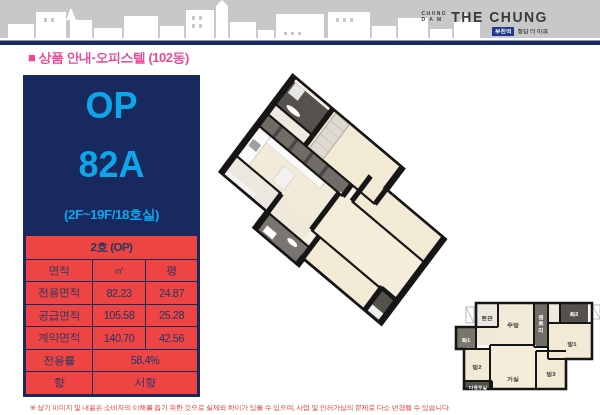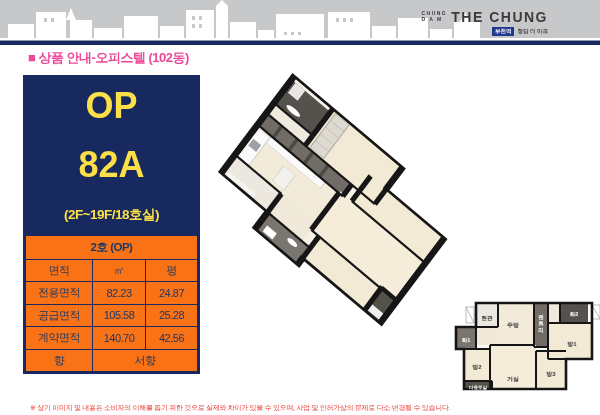--- a/index.html
+++ b/index.html
@@ -23,28 +23,28 @@
   .logo-badge{ background:#233a8c; color:#fff; font-size:5.5px; font-weight:bold; padding:1px 3px; }
   .logo-sub{ font-size:5.5px; font-weight:bold; color:#4a4a4c; }
   
   .section-title{
     position:absolute; left:28px; top:49px; font-size:13px; font-weight:bold; color:#ec4899;
     letter-spacing:-0.5px;
   }
   
   .left-panel{ position:absolute; left:23px; top:75px; width:177px; }
   .unit-box{
-    background:#17295e; color:#fde047; text-align:center; height:158px;
+    background:#17295e; color:#0ea5e9; text-align:center; height:158px;
     border:3px solid #17295e; display:flex; flex-direction:column; justify-content:center;
   }
   .unit-type{ font-size:36px; font-weight:bold; line-height:1.2; }
   .unit-name{ font-size:36px; font-weight:bold; line-height:1.2; margin-top:15px; }
   .unit-floors{ font-size:13.5px; font-weight:bold; margin-top:20px; letter-spacing:-0.5px; }
   
-  .area-table{ border:3px solid #17295e; background:#f97316; color:#1f3864; }
+  .area-table{ border:3px solid #17295e; background:#ef4444; color:#1f3864; }
   .t-row{ display:grid; grid-template-columns:66px 53px 52px; }
   .t-row.span .t-cell.value{ grid-column:2 / span 2; }
   .t-cell{
     height:22.5px; display:flex; align-items:center; justify-content:center;
     font-size:11px; border-top:1px solid #17295e; border-left:1px solid #17295e;
     letter-spacing:-0.5px; white-space:nowrap;
   }
   .t-cell:first-child{ border-left:none; }
   .t-head{ border-top:none; grid-column:1 / span 3; font-size:11.5px; font-weight:bold; }
   
@@ -141,20 +141,24 @@
       </div>
       <div class="t-row">
         <div class="t-cell">공급면적</div>
         <div class="t-cell">105.58</div>
         <div class="t-cell">25.28</div>
       </div>
       <div class="t-row">
         <div class="t-cell">계약면적</div>
         <div class="t-cell">140.70</div>
         <div class="t-cell">42.56</div>
+      </div>
+      <div class="t-row span">
+        <div class="t-cell">전용률</div>
+        <div class="t-cell value">58.4%</div>
       </div>
       <div class="t-row span">
         <div class="t-cell">향</div>
         <div class="t-cell value">서향</div>
       </div>
     </div>
   </div>
 
   <div class="iso-wrap">
     <svg id="iso-svg" width="320" height="292" viewBox="0 0 320 292">

